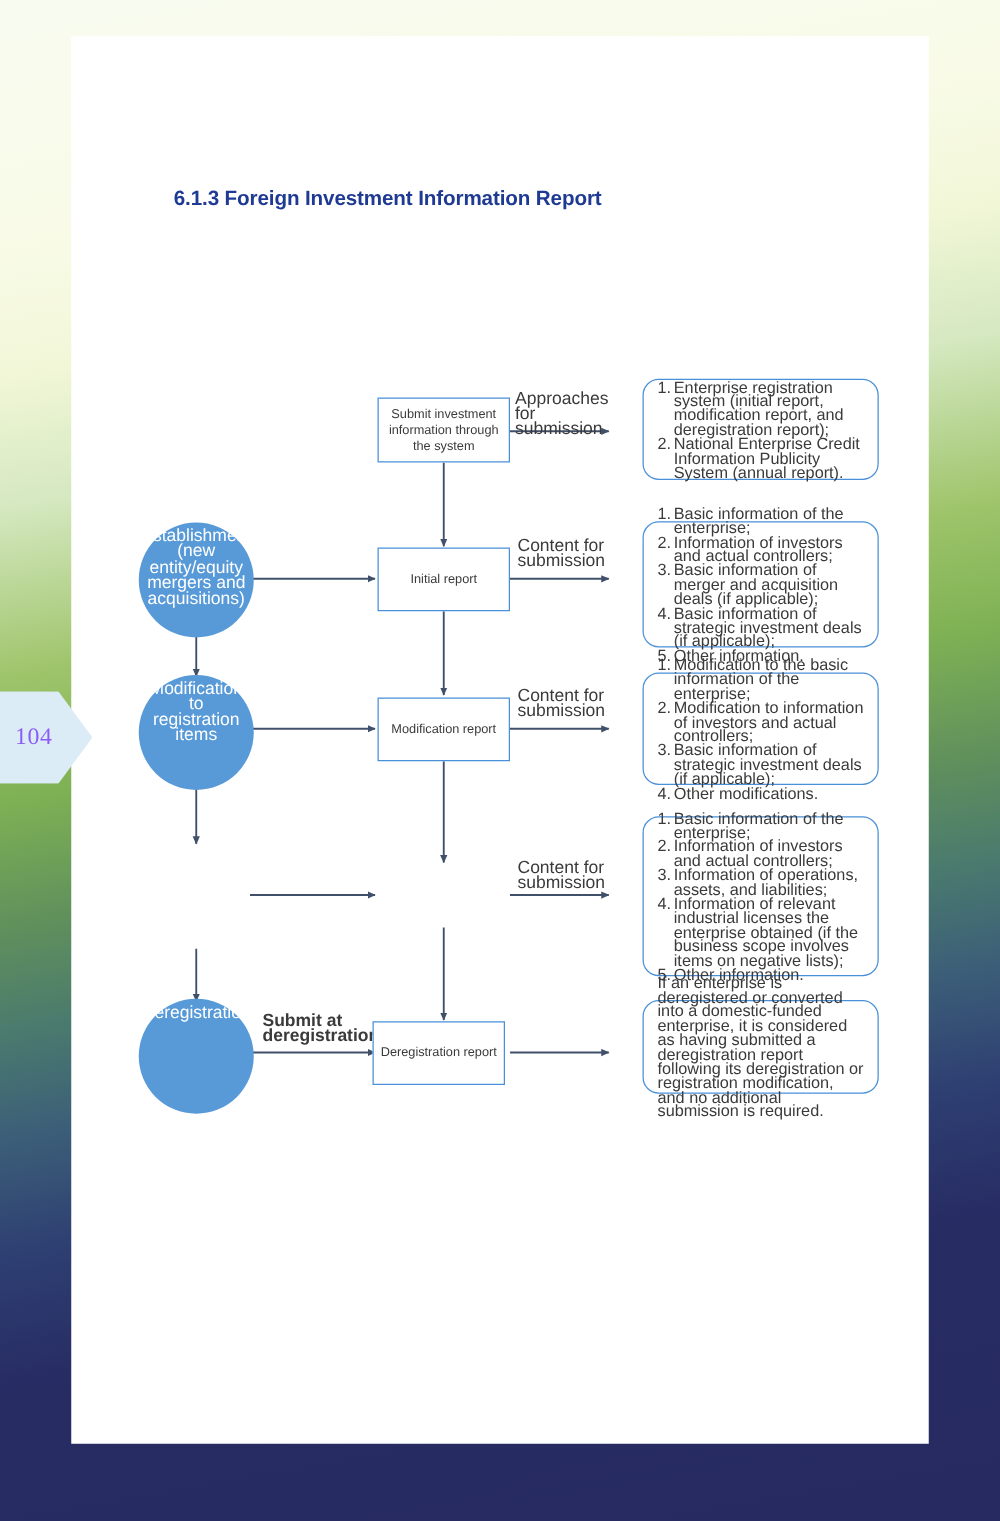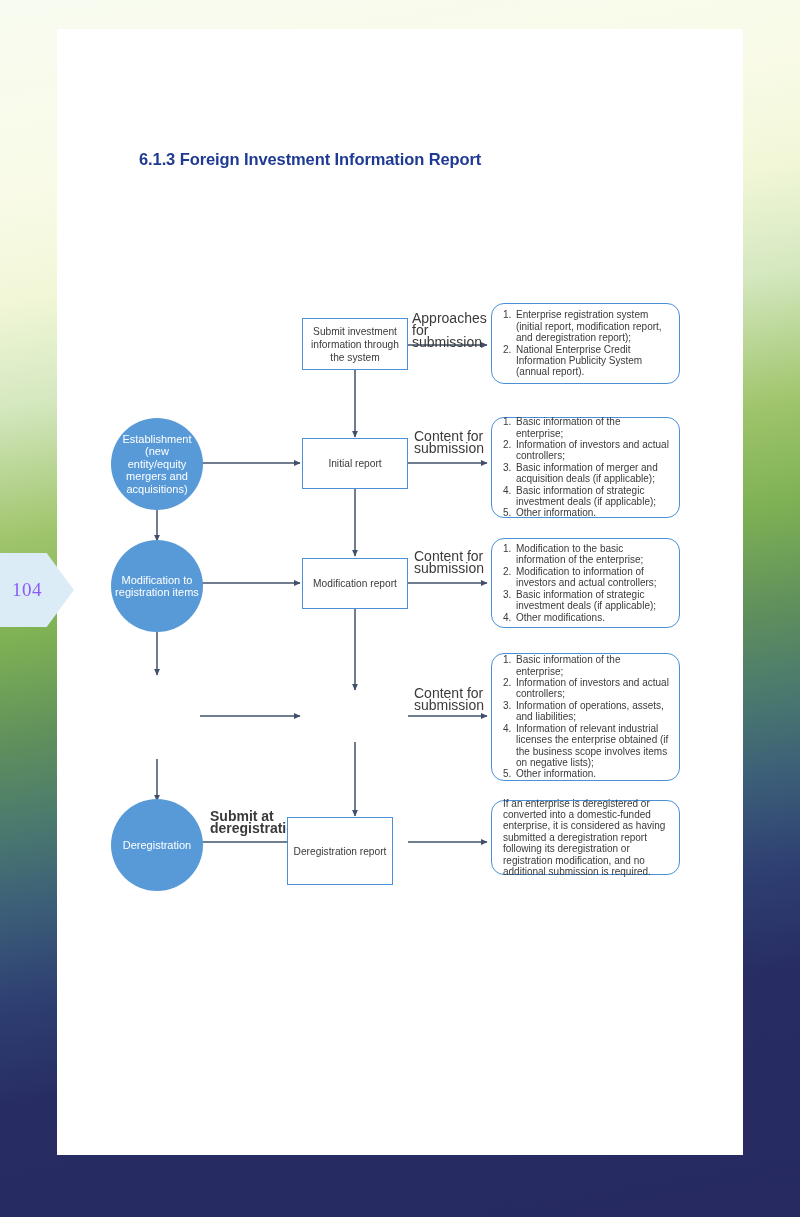--- a/index.html
+++ b/index.html
@@ -91,25 +91,25 @@
   }
 
   
   .node { position: absolute; }
 
   
   .circle {
     border-radius: 50%;
     background: #589ad8;
     display: flex;
-    align-items: center;
+    align-items: flex-start;
     justify-content: center;
     text-align: center;
     color: #ffffff;
-    font-size: 11px;
+    font-size: 14px;
     line-height: 12.4px;
     padding: 4px;
   }
 
   
   .pbox {
     border: 1.6px solid #4a90d9;
     background: #ffffff;
     display: flex;
     align-items: center;
@@ -119,26 +119,27 @@
     font-size: 10.2px;
     line-height: 13px;
   }
 
   
   .ibox {
     border: 1.6px solid #4a90d9;
     border-radius: 13px;
     background: #ffffff;
     color: #3a3a3a;
-    font-size: 10px;
+    font-size: 13px;
     line-height: 11.4px;
     padding: 9px 10px 9px 11px;
     display: flex;
     flex-direction: column;
     justify-content: center;
+    margin-left: 23px;
   }
   .ibox ol {
     list-style: none;
     counter-reset: li;
   }
   .ibox ol li {
     counter-increment: li;
     padding-left: 13px;
     position: relative;
     text-indent: 0;
@@ -249,21 +250,21 @@
 
   <div class="node pbox" style="left:302px; top:438px; width:106px; height:51px;">
     <span>Initial report</span>
   </div>
 
   <div class="node pbox" style="left:302px; top:558px; width:106px; height:51px;">
     <span>Modification report</span>
   </div>
 
 
-  <div class="node pbox" style="left:287px; top:817px; width:106px; height:68px;">
+  <div class="node pbox" style="left:298px; top:817px; width:106px; height:51px;">
     <span>Deregistration report</span>
   </div>
 
   <div class="node ibox" style="left:491px; top:303px; width:189px; height:81px;">
     <ol>
       <li>Enterprise registration system (initial report, modification report, and deregistration report);</li>
       <li>National Enterprise Credit Information Publicity System (annual report).</li>
     </ol>
   </div>
 

